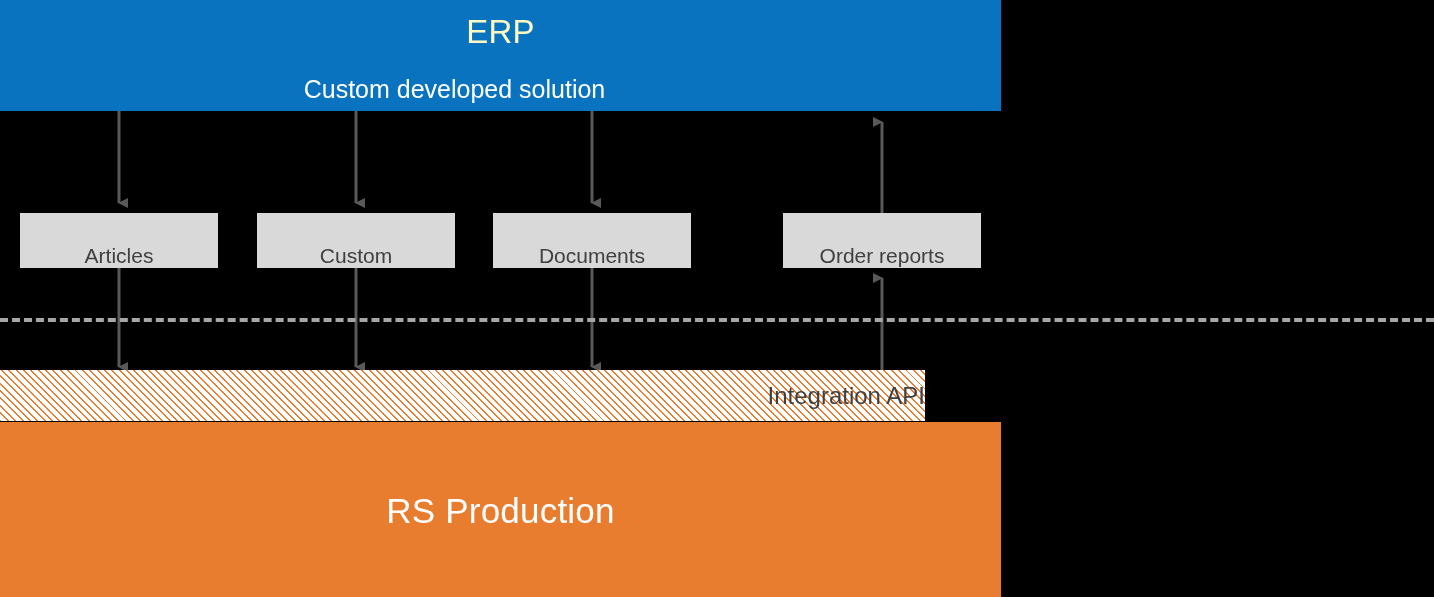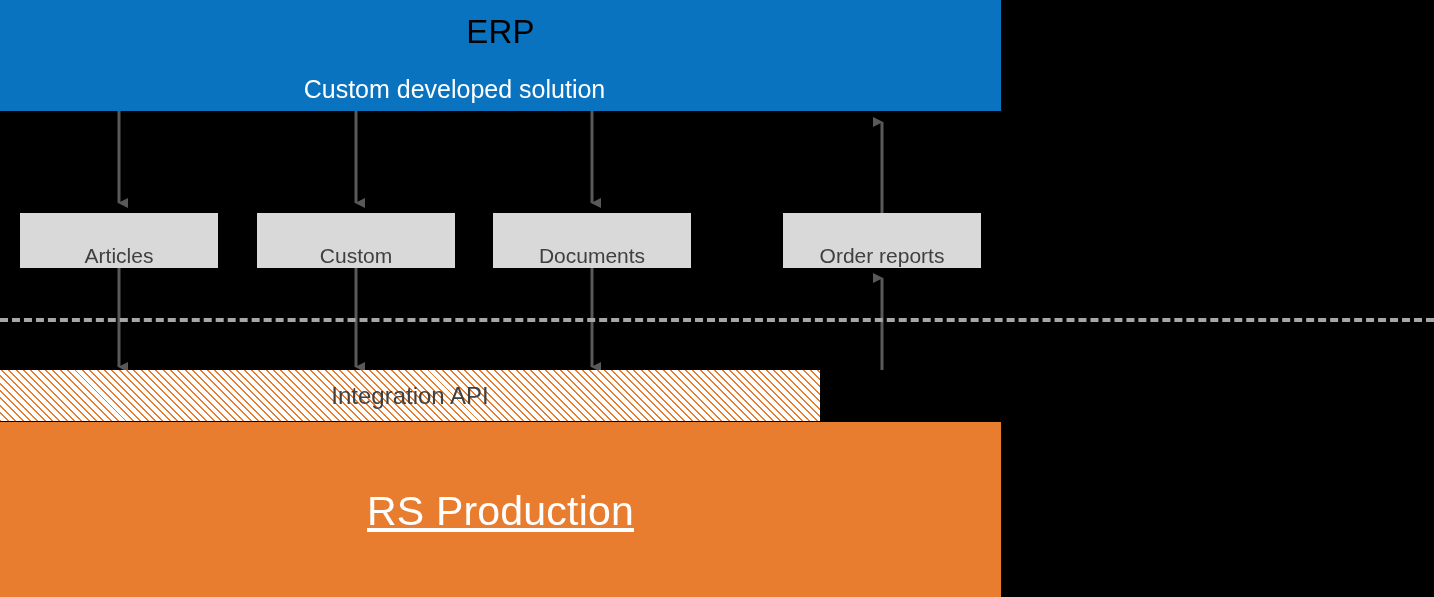--- a/index.html
+++ b/index.html
@@ -27,21 +27,21 @@
     width: 1001px;
     height: 111px;
     background: #0a73c0;
   }
   .erp-title {
     position: absolute;
     left: 0;
     top: 12px;
     width: 1001px;
     text-align: center;
-    color: #000000;
+    color: #fef9c3;
     font-size: 33px;
     line-height: 40px;
     letter-spacing: 0.2px;
   }
   .erp-subtitle {
     position: absolute;
     left: 0;
     top: 74px;
     width: 909px;
     text-align: center;
@@ -88,30 +88,30 @@
     width: 1434px;
     height: 0;
     border-top: 4px dashed #a6a6a6;
   }
 
   
   .api-band {
     position: absolute;
     left: 0;
     top: 370px;
-    width: 820px;
+    width: 925px;
     height: 51px;
     background-color: #ffffff;
     background-image:
       repeating-linear-gradient(45deg,
         #e87d30 0px, #e87d30 1.4px,
         rgba(255,255,255,0) 1.4px, rgba(255,255,255,0) 5.2px);
     display: flex;
     align-items: center;
-    justify-content: center;
+    justify-content: flex-end;
   }
   .api-label {
     color: #404040;
     font-size: 24px;
     line-height: 28px;
     white-space: nowrap;
   }
 
   
   .rs-block {
@@ -122,24 +122,23 @@
     height: 175px;
     background: #e87d30;
   }
   .rs-label {
     position: absolute;
     left: 0;
     top: 68px;
     width: 1001px;
     text-align: center;
     color: #ffffff;
-    font-size: 41px;
+    font-size: 35px;
     line-height: 42px;
     letter-spacing: 0.2px;
-    text-decoration: underline;
   }
 </style>
 </head>
 <body>
 
 <div id="canvas">
 
   <div class="erp-block">
     <div class="erp-title">ERP</div>
     <div class="erp-subtitle">Custom developed solution</div>

